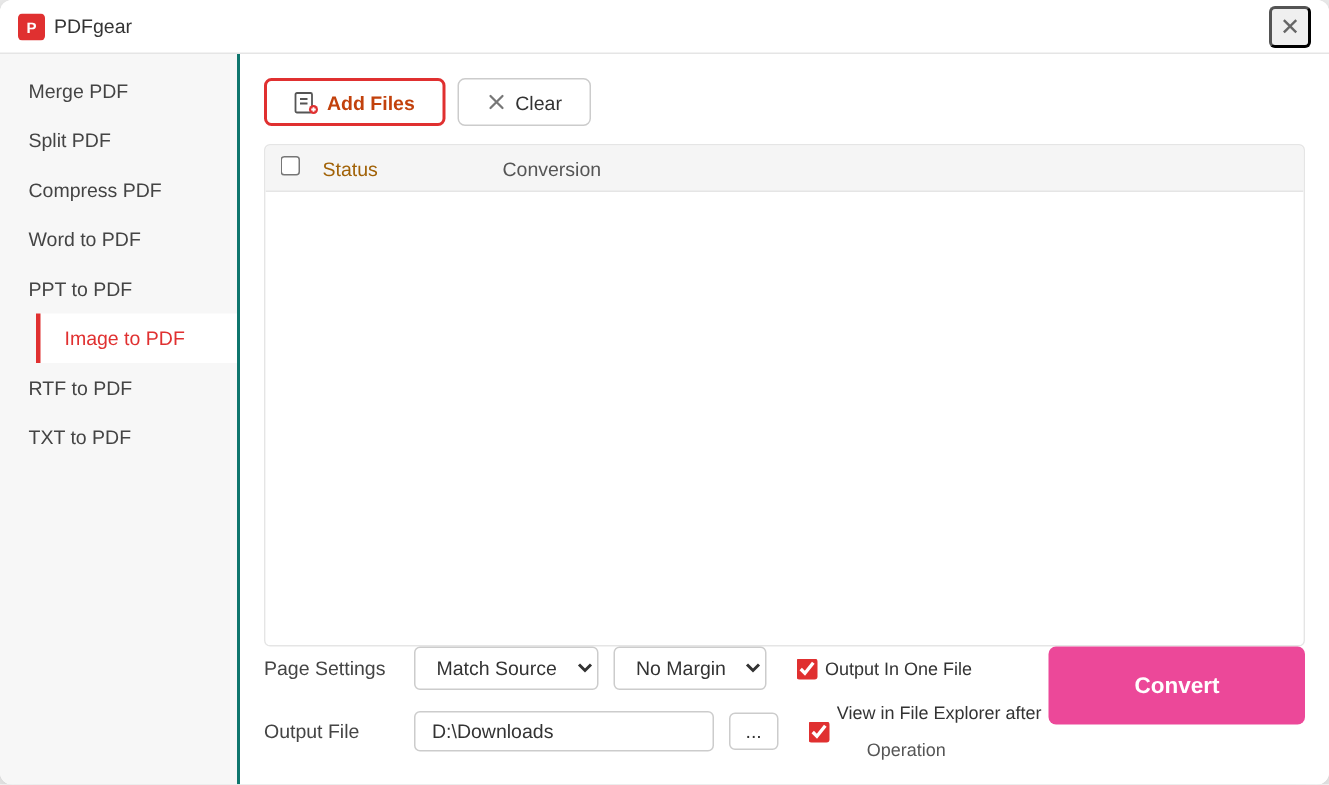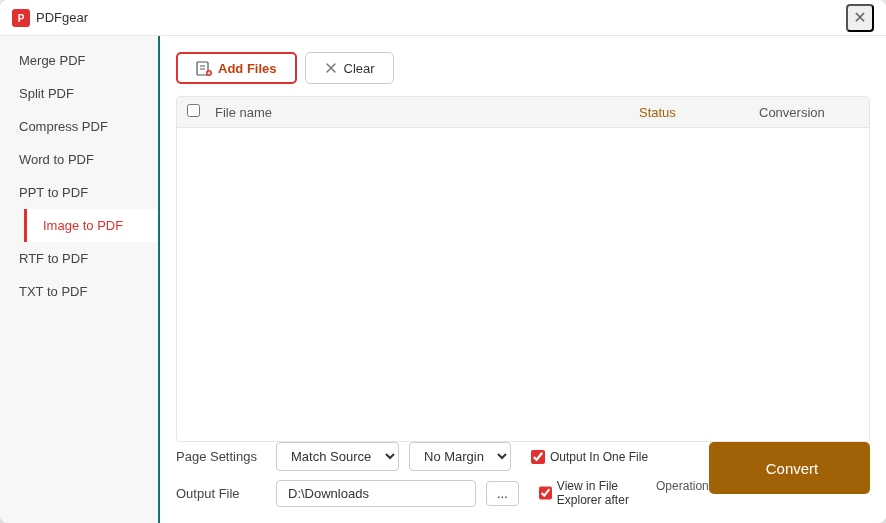--- a/index.html
+++ b/index.html
@@ -214,26 +214,26 @@
       padding: 4px 10px;
       border: 1px solid #ccc;
       border-radius: 4px;
       background: #fff;
       font-size: 13px;
       cursor: pointer;
       color: #333;
     }
     .convert-btn {
       padding: 10px 57px;
-      background: #a16207;
+      background: #ec4899;
       color: #fff;
       border: none;
       border-radius: 5px;
       font-size: 15px;
-      font-weight: 400;
+      font-weight: 700;
       cursor: pointer;
       margin-left: auto;
       height: 52px;
       min-width: 160px;
     }
     .bottom-section {
       display: flex;
       align-items: flex-start;
       justify-content: space-between;
     }
@@ -313,21 +313,20 @@
           </svg>
           <span>Clear</span>
         </button>
       </div>
 
       <div class="file-table">
         <div class="table-header">
           <div class="col-check">
             <input type="checkbox" style="">
           </div>
-          <div class="col-filename">File name</div>
           <div class="col-status">Status</div>
           <div class="col-operation">Conversion</div>
         </div>
         <div class="table-body"></div>
       </div>
 
       <div class="bottom-section">
         <div class="bottom-left">
 
           <div class="bottom-row">
@@ -343,21 +342,21 @@
               <label class="checkbox-label" for="output-one">Output In One File</label>
             </div>
           </div>
 
           <div class="bottom-row">
             <span class="label">Output File</span>
             <input class="path-input" type="text" value="D:\Downloads" style="">
             <button class="browse-btn">...</button>
             <div class="checkbox-area">
               <input type="checkbox" id="view-explorer" checked="" style="">
-              <div style="display:flex; flex-direction:row; gap:1px;">
+              <div style="display:flex; flex-direction:column; gap:11px;">
                 <label class="checkbox-label" for="view-explorer">View in File Explorer after</label>
                 <span class="view-label-sub">Operation</span>
               </div>
             </div>
           </div>
         </div>
         <button class="convert-btn">Convert</button>
       </div>
     </div>
   </div>

